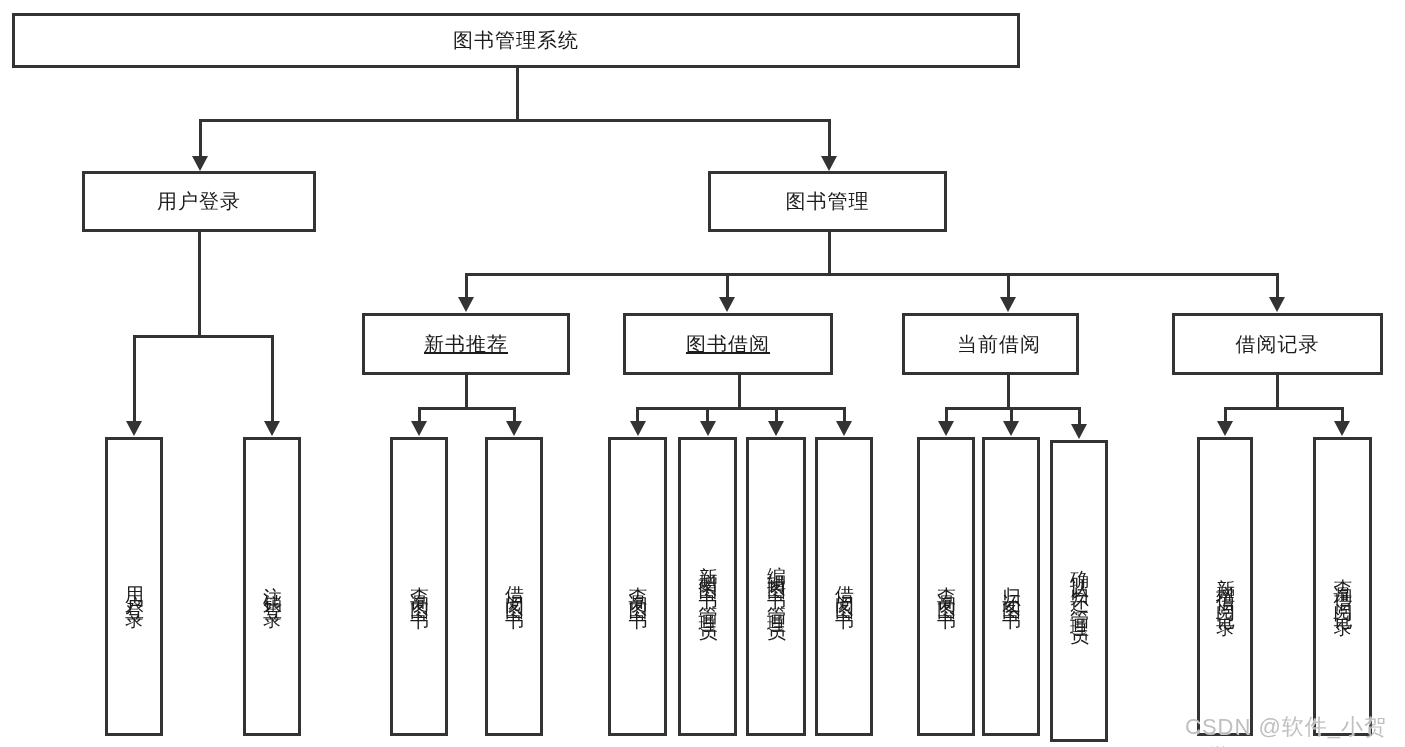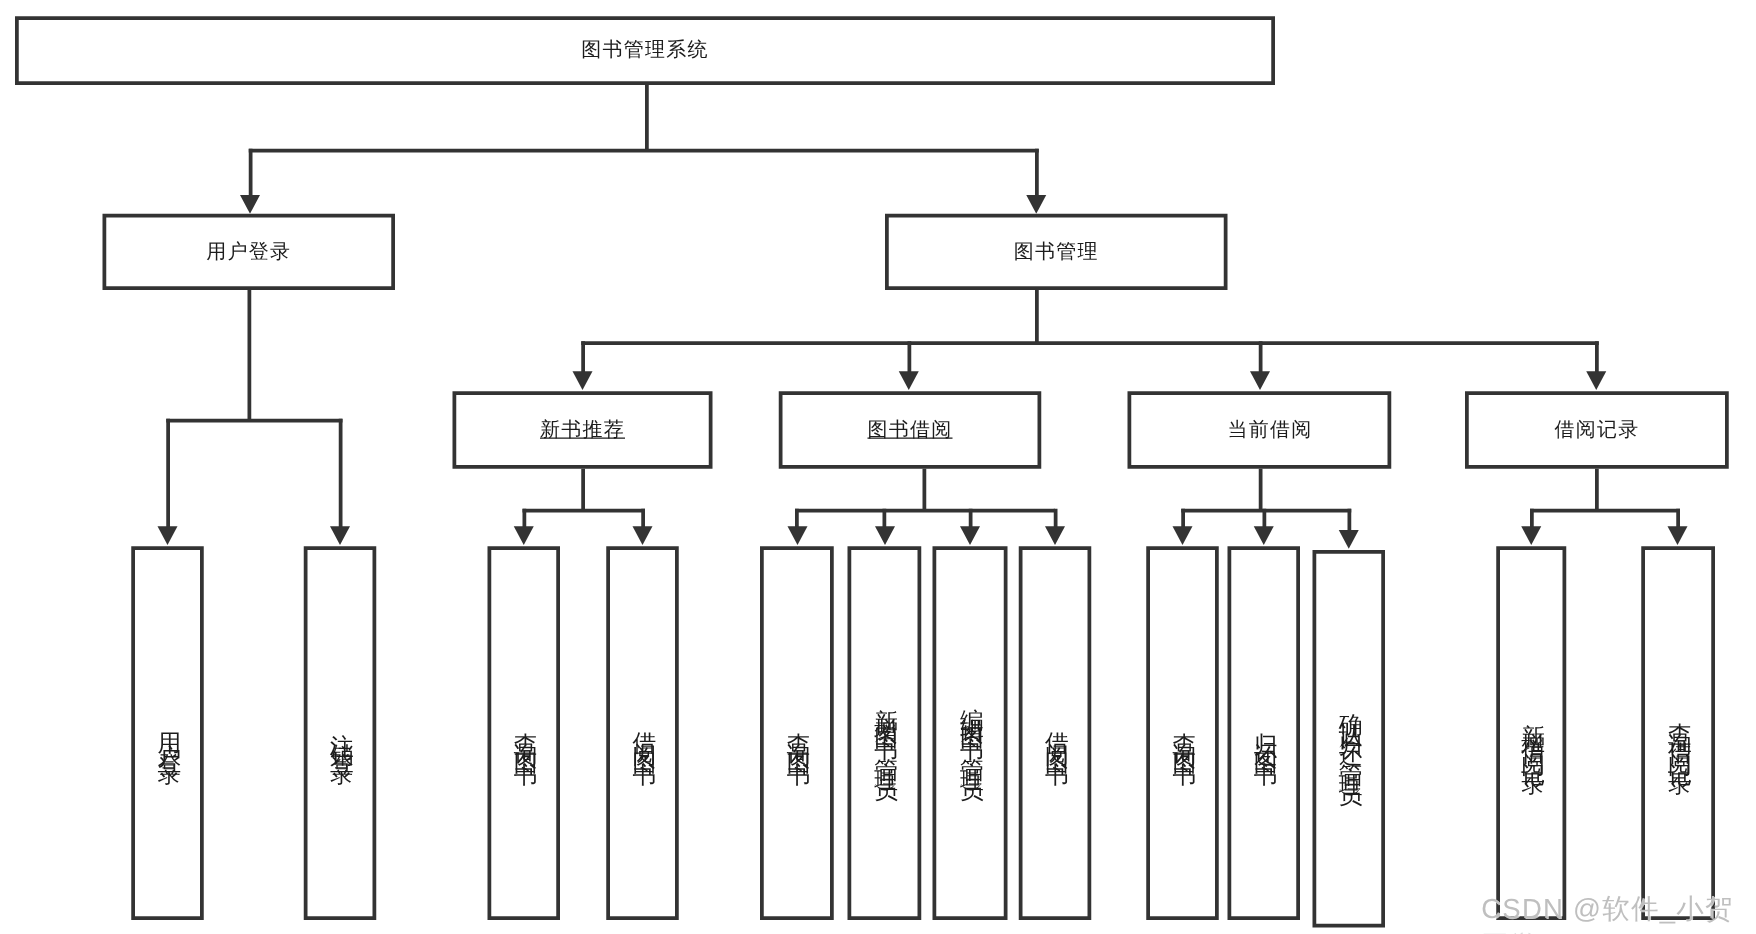--- a/index.html
+++ b/index.html
@@ -4,21 +4,21 @@
 <style>
   html,body{margin:0;padding:0;background:#ffffff;}
   .stage{
     position:relative;width:1405px;height:747px;background:#ffffff;
     font-family:"Liberation Sans","DejaVu Sans",sans-serif;
     overflow:hidden;
   }
   .hbox{
     position:absolute;box-sizing:border-box;background:#ffffff;
     border:3px solid #333333;display:flex;align-items:center;justify-content:center;
-    font-size:16px;color:#1c1c1c;letter-spacing:1px;
+    font-size:20px;color:#1c1c1c;letter-spacing:1px;
   }
   .vbox{
     position:absolute;box-sizing:border-box;background:#ffffff;
     border:3px solid #333333;display:flex;align-items:center;justify-content:center;
   }
   .vbox span{
     writing-mode:vertical-rl;text-orientation:mixed;
     font-size:19px;letter-spacing:8px;color:#1c1c1c;line-height:1.1;
   }
   .vline{position:absolute;width:3px;background:#333333;}
@@ -46,21 +46,21 @@
   <div class="vline" style="left:515.5px;top:68px;height:53px;"></div>
   <div class="hline" style="left:198.5px;top:118.5px;width:632px;"></div>
   <div class="vline" style="left:198.5px;top:118.5px;height:38px;"></div>
   <div class="arr" style="left:192px;top:156px;"></div>
   <div class="vline" style="left:827.5px;top:118.5px;height:38px;"></div>
   <div class="arr" style="left:821px;top:156px;"></div>
 
   <div class="hbox" style="left:82px;top:171px;width:234px;height:61px;">
     <span>用户登录</span>
   </div>
-  <div class="hbox" style="left:708px;top:171px;width:274px;height:61px;">
+  <div class="hbox" style="left:708px;top:171px;width:239px;height:61px;">
     <span>图书管理</span>
   </div>
 
   <div class="vline" style="left:197.5px;top:232px;height:105px;"></div>
   <div class="hline" style="left:132.5px;top:334.5px;width:141px;"></div>
   <div class="vline" style="left:132.5px;top:334.5px;height:87px;"></div>
   <div class="arr" style="left:126px;top:421px;"></div>
   <div class="vline" style="left:270.5px;top:334.5px;height:87px;"></div>
   <div class="arr" style="left:264px;top:421px;"></div>
 
@@ -74,21 +74,21 @@
   <div class="arr" style="left:1000px;top:297px;"></div>
   <div class="vline" style="left:1275.5px;top:273px;height:25px;"></div>
   <div class="arr" style="left:1269px;top:297px;"></div>
 
   <div class="hbox" style="left:362px;top:313px;width:208px;height:62px;text-decoration:underline;">
     <span>新书推荐</span>
   </div>
   <div class="hbox" style="left:623px;top:313px;width:210px;height:62px;text-decoration:underline;">
     <span>图书借阅</span>
   </div>
-  <div class="hbox" style="left:902px;top:313px;width:211px;height:62px;padding-left:17px;">
+  <div class="hbox" style="left:902px;top:313px;width:177px;height:62px;padding-left:17px;">
     <span>当前借阅</span>
   </div>
   <div class="hbox" style="left:1172px;top:313px;width:211px;height:62px;">
     <span>借阅记录</span>
   </div>
 
   <div class="vline" style="left:464.5px;top:375px;height:34px;"></div>
   <div class="hline" style="left:417.5px;top:406.5px;width:98px;"></div>
   <div class="vline" style="left:417.5px;top:406.5px;height:15px;"></div>
   <div class="arr" style="left:411px;top:421px;"></div>

